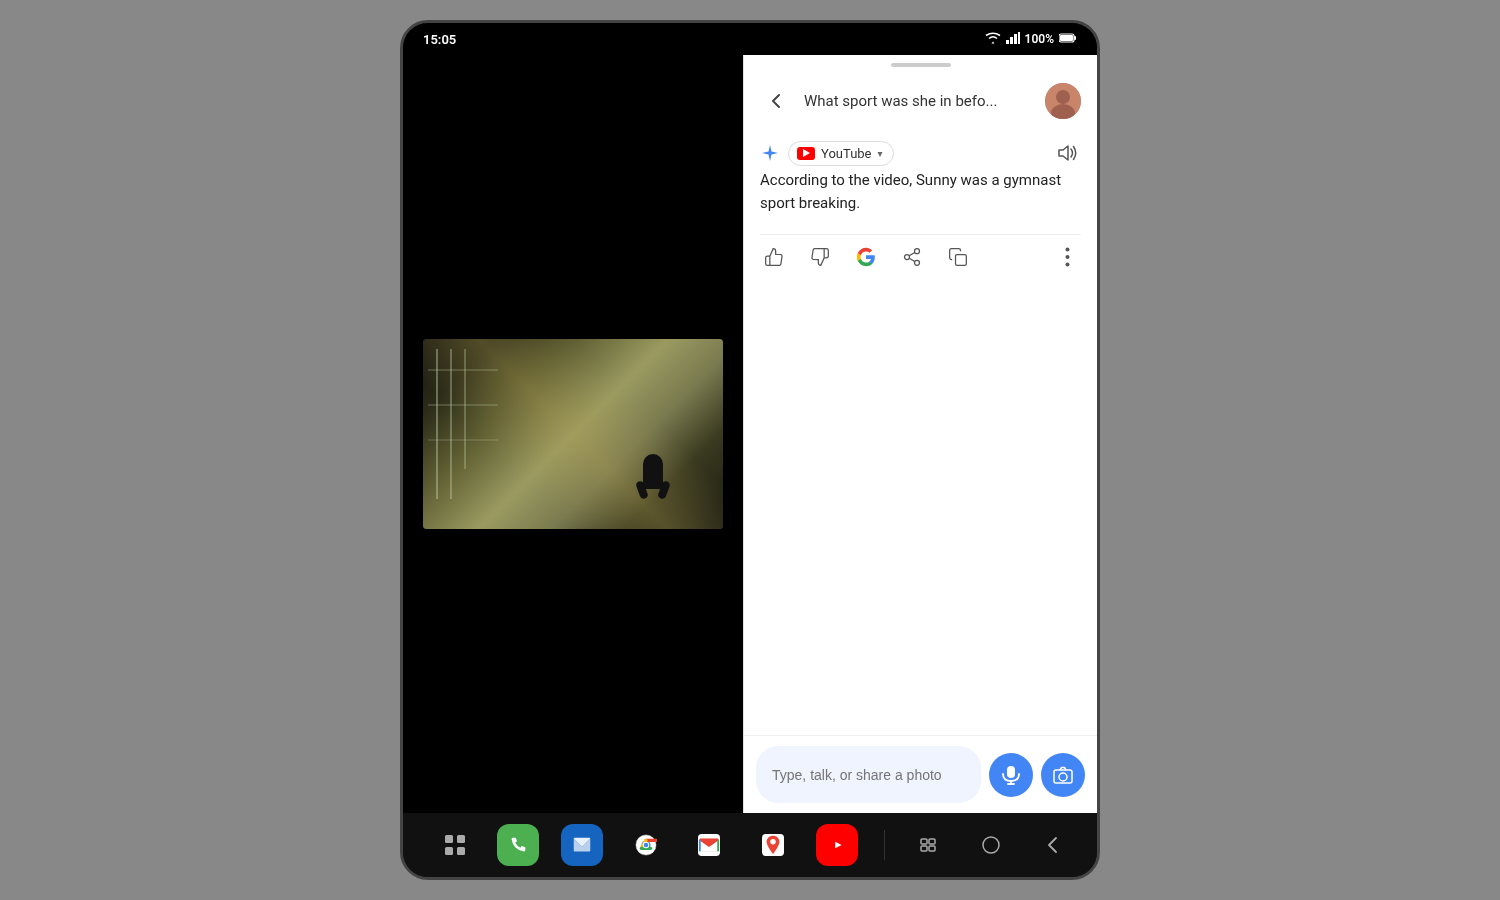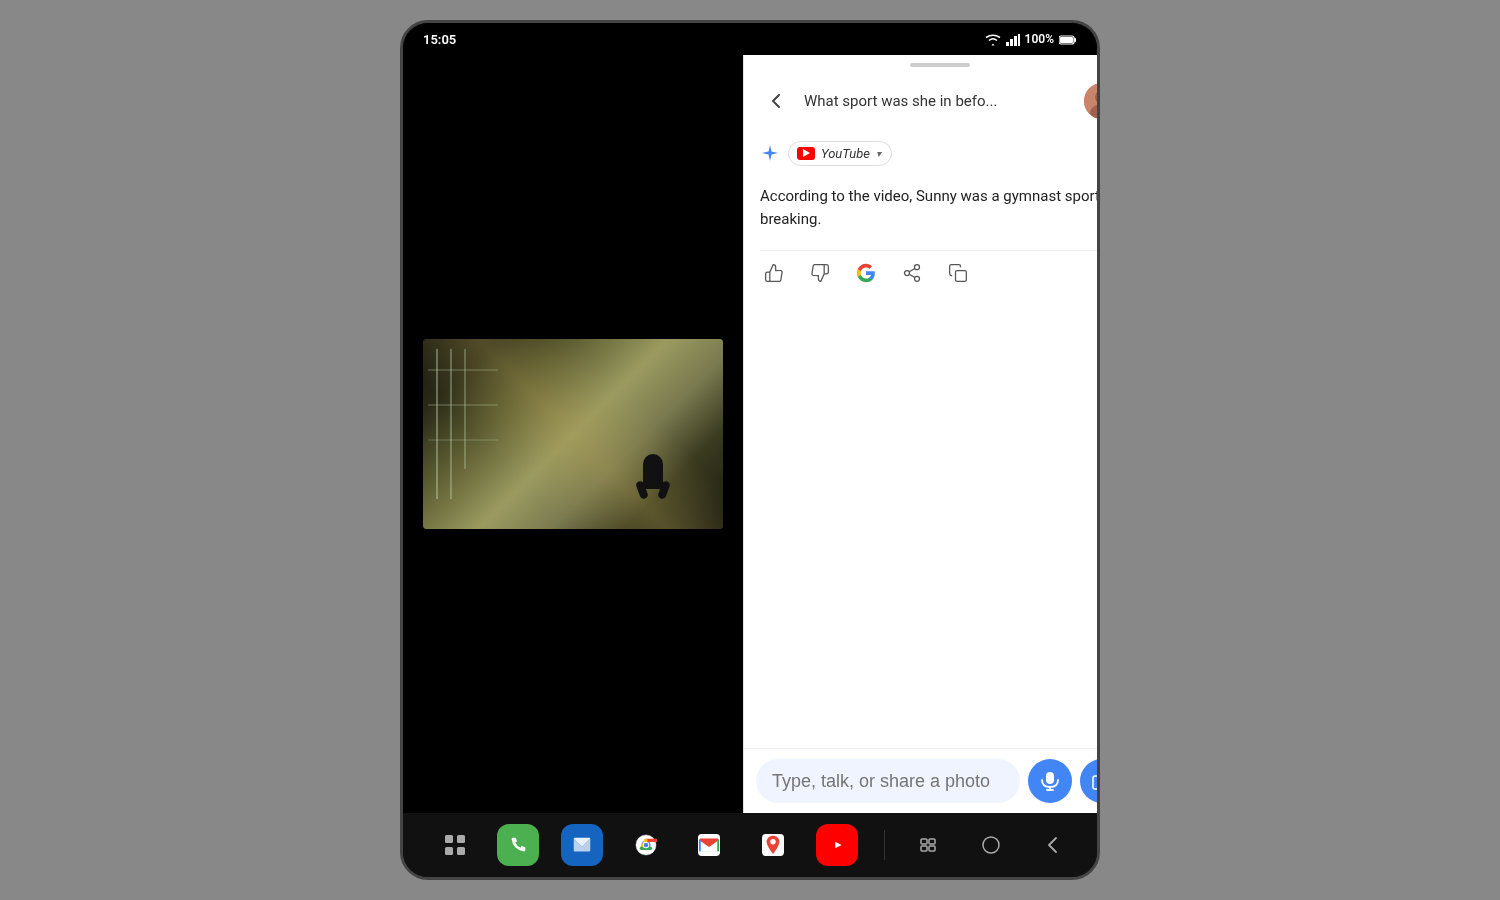--- a/index.html
+++ b/index.html
@@ -33,21 +33,21 @@
       padding: 6px 20px;
       background: #000;
       color: #fff;
       font-size: 13px;
       font-weight: 600;
       flex-shrink: 0;
       height: 32px;
     }
     .status-right {
       display: flex;
-      align-items: flex-end;
+      align-items: flex-start;
       gap: 5px;
       font-size: 12px;
     }
 
     
     .main-area {
       flex: 1;
       display: flex;
       overflow: hidden;
     }
@@ -197,22 +197,21 @@
       flex: 1;
       padding: 12px 16px;
       overflow-y: auto;
     }
 
     
     .source-row {
       display: flex;
       align-items: center;
       justify-content: space-between;
-      margin-bottom: 18px;
-      font-style: italic;
+      margin-bottom: 2px;
     }
 
     .source-left {
       display: flex;
       align-items: center;
       gap: 8px;
     }
 
     .gemini-star {
       width: 20px;
@@ -304,26 +303,26 @@
       padding: 10px 12px;
       border-top: 1px solid #f0f0f0;
       display: flex;
       align-items: center;
       gap: 8px;
       background: #fff;
     }
 
     .text-input {
       flex: 1;
-      height: 44px;
+      height: 57px;
       background: #f0f4ff;
       border-radius: 22px;
       border: none;
       padding: 0 16px;
-      font-size: 18px;
+      font-size: 14px;
       color: #333;
       outline: none;
     }
 
     .mic-btn {
       width: 44px;
       height: 44px;
       background: #4285f4;
       border-radius: 50%;
       display: flex;

